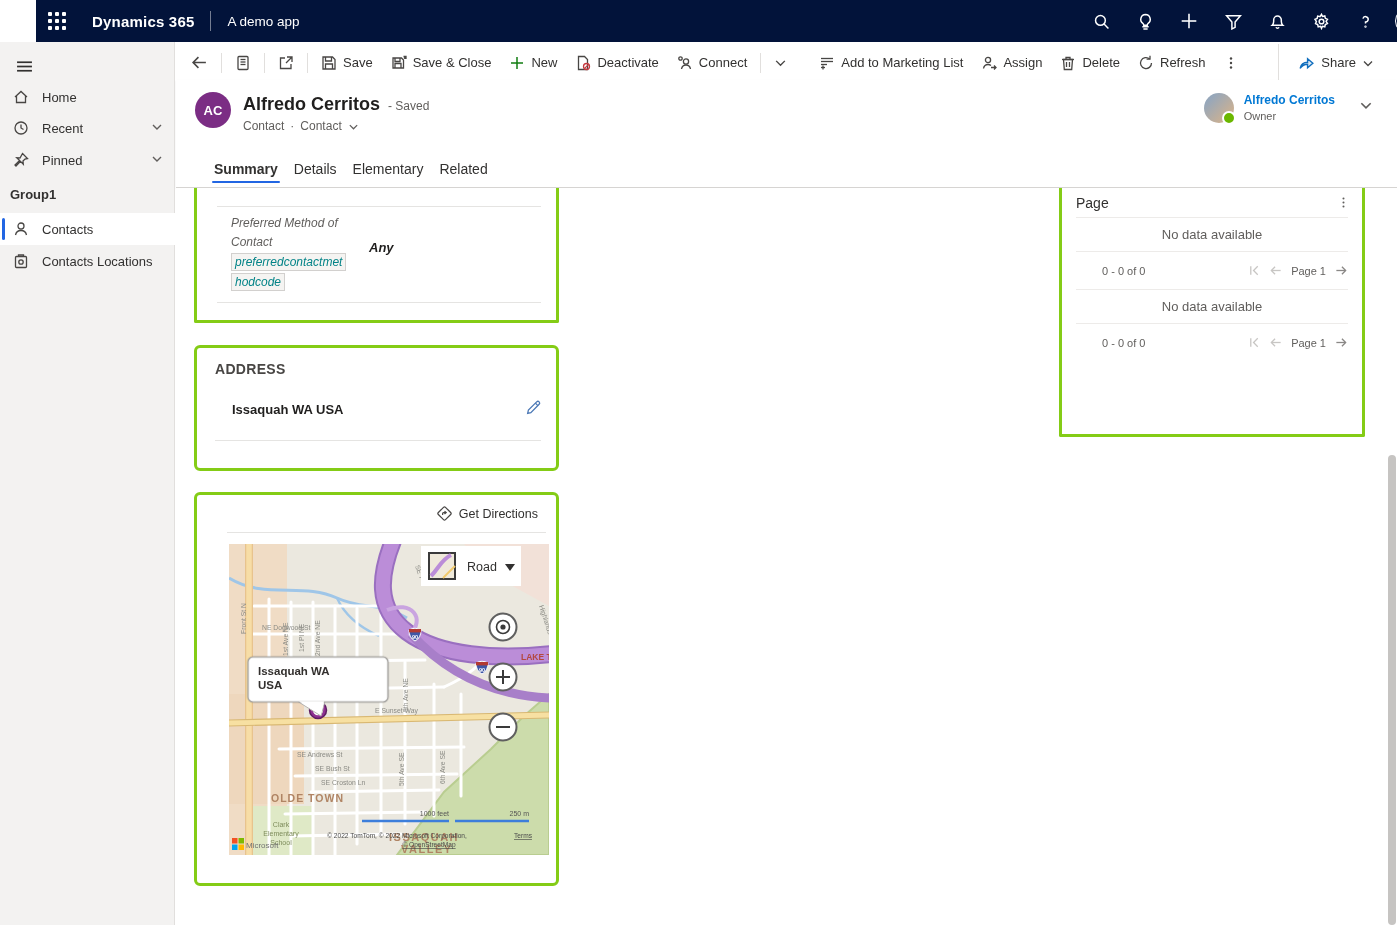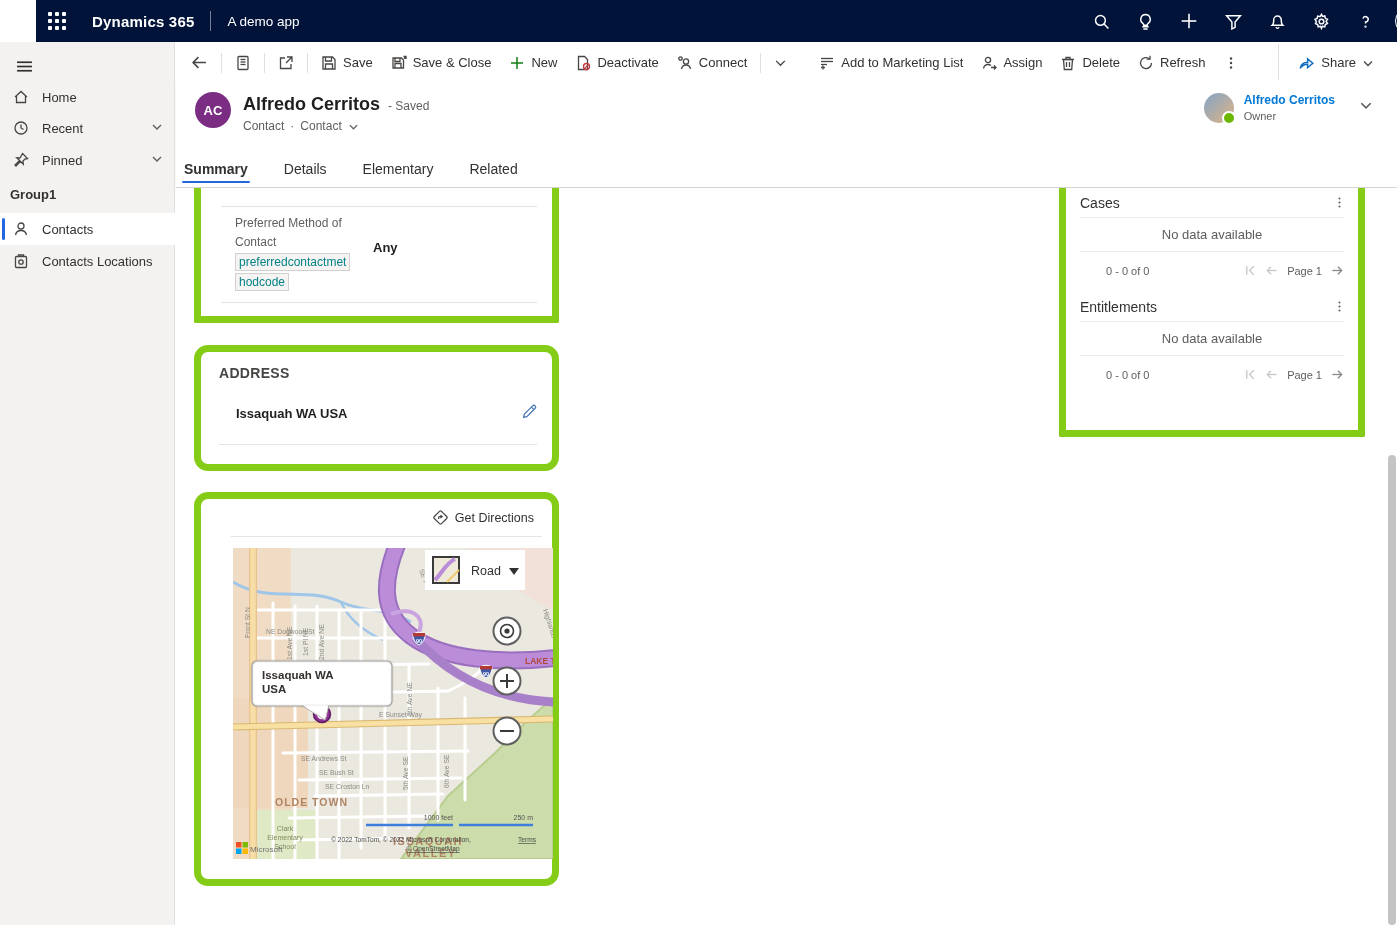--- a/index.html
+++ b/index.html
@@ -52,30 +52,30 @@
   .rec-sub { position:absolute; left:67px; top:39px; font-size:12px; color:#605e5c; display:flex; align-items:center; gap:6px; }
   .rec-sub svg { stroke:#605e5c; fill:none; stroke-width:1.3; }
   .owner { position:absolute; right:62px; top:13px; display:flex; align-items:flex-start; gap:10px; cursor:pointer; }
   .owner-photo { width:30px; height:30px; border-radius:50%; background:linear-gradient(135deg,#96a7ba 20%,#c8b096 75%); position:relative; }
   .owner-photo::after { content:""; position:absolute; right:-2px; bottom:-2px; width:10px; height:10px; background:#6bb700; border:2px solid #fff; border-radius:50%; }
   .owner-name { font-size:12px; font-weight:bold; color:#0078d4; line-height:14px; }
   .owner-role { font-size:11px; color:#605e5c; margin-top:3px; }
   .owner-chevron { position:absolute; right:24px; top:18px; cursor:pointer; }
   .owner-chevron svg, .tabs svg { stroke:#605e5c; fill:none; stroke-width:1.4; }
 
-  .tabs { position:absolute; left:6px; bottom:0; display:flex; gap:32px;margin-top:38px; }
+  .tabs { position:absolute; left:36px; bottom:0; display:flex; gap:12px;margin-top:38px; }
   .tab { font-size:14px; color:#323130; padding:8px 2px 10px; cursor:pointer; position:relative; }
   .tab.active { font-weight:bold; }
   .tab.active::after { content:""; position:absolute; left:0; right:0; bottom:4px; height:2.5px; background:#2266e3; border-radius:2px; }
 
   
   .content { position:absolute; left:0; top:146px; right:0; bottom:0; background:#fff; overflow:hidden; }
-  .card { position:absolute; background:#fff; border:7px solid #84cc16; border-radius:14px; }
-
-  .card-pm { left:18px; top:0; width:365px; height:135px; border-top:none; border-radius:0 0 2px 2px; }
+  .card { position:absolute; background:#fff; border:3px solid #84cc16; border-radius:6px; }
+
+  .card-pm { left:18px; top:0; width:365px; height:135px; border-top:none; border-radius:0 0 2px 2px;font-style:italic; }
   .pm-line { height:1px; background:#e5e4e2; margin:0 15px 0 20px; }
   .pm-row { display:flex; padding:7px 15px 10px 34px; }
   .pm-label { width:130px; font-size:12px; color:#605e5c; line-height:19px; }
   .pm-chip { display:inline-block; background:#f5f4f2; border:1px solid #d2d0ce; color:#038387; font-size:12px; line-height:16px; padding:0 3px; margin-top:1px; }
   .pm-value { margin-left:8px; font-size:13px; font-weight:bold; color:#201f1e; padding-top:26px; }
 
   .card-addr { left:18px; top:157px; width:365px; height:126px; }
   .addr-title { font-size:14px; font-weight:bold; color:#484644; letter-spacing:.3px; padding:13px 0 0 18px; }
   .addr-row { display:flex; align-items:center; padding:22px 14px 0 35px; }
   .addr-value { font-size:13px; font-weight:bold; color:#201f1e; }
@@ -570,21 +570,21 @@
             <text x="168" y="294" text-anchor="middle">© 2022 TomTom, © 2022 Microsoft Corporation,</text>
             <text x="285" y="294" text-decoration="underline">Terms</text>
             <text x="200" y="303" text-anchor="middle" text-decoration="underline">© OpenStreetMap</text>
           </g>
         </svg>
       </div>
     </div>
 
     <div class="card card-rel">
       <div class="rel-title-row">
-        <span class="rel-title">Cases</span>
+        <span class="rel-title">Page</span>
         <span class="rel-more">
             <svg width="13" height="13" viewBox="0 0 14 14">
               <g fill="#605e5c">
                 <circle cx="7" cy="2.8" r="1.1"></circle>
                 <circle cx="7" cy="7" r="1.1"></circle>
                 <circle cx="7" cy="11.2" r="1.1"></circle>
               </g>
             </svg>
           </span>
       </div>
@@ -615,32 +615,20 @@
               <svg width="14" height="13" viewBox="0 0 14 14">
                 <g stroke="#8a8886" stroke-width="1.4" fill="none">
                   <line x1="2" y1="7" x2="12" y2="7"></line>
                   <path d="M8 3l4 4-4 4"></path>
                 </g>
               </svg>
             </span>
         </span>
       </div>
 
-      <div class="rel-title-row" style="margin-top:3px">
-        <span class="rel-title">Entitlements</span>
-        <span class="rel-more">
-            <svg width="13" height="13" viewBox="0 0 14 14">
-              <g fill="#605e5c">
-                <circle cx="7" cy="2.8" r="1.1"></circle>
-                <circle cx="7" cy="7" r="1.1"></circle>
-                <circle cx="7" cy="11.2" r="1.1"></circle>
-              </g>
-            </svg>
-          </span>
-      </div>
       <div class="rel-line"></div>
       <div class="rel-empty">No data available</div>
       <div class="rel-line"></div>
       <div class="rel-pager">
         <span class="rel-range">0 - 0 of 0</span>
         <span class="pg-icons">
           <span class="pg-btn">
               <svg width="13" height="13" viewBox="0 0 14 14">
                 <g stroke="#c8c6c4" stroke-width="1.4" fill="none">
                   <line x1="3" y1="2.5" x2="3" y2="11.5"></line>

